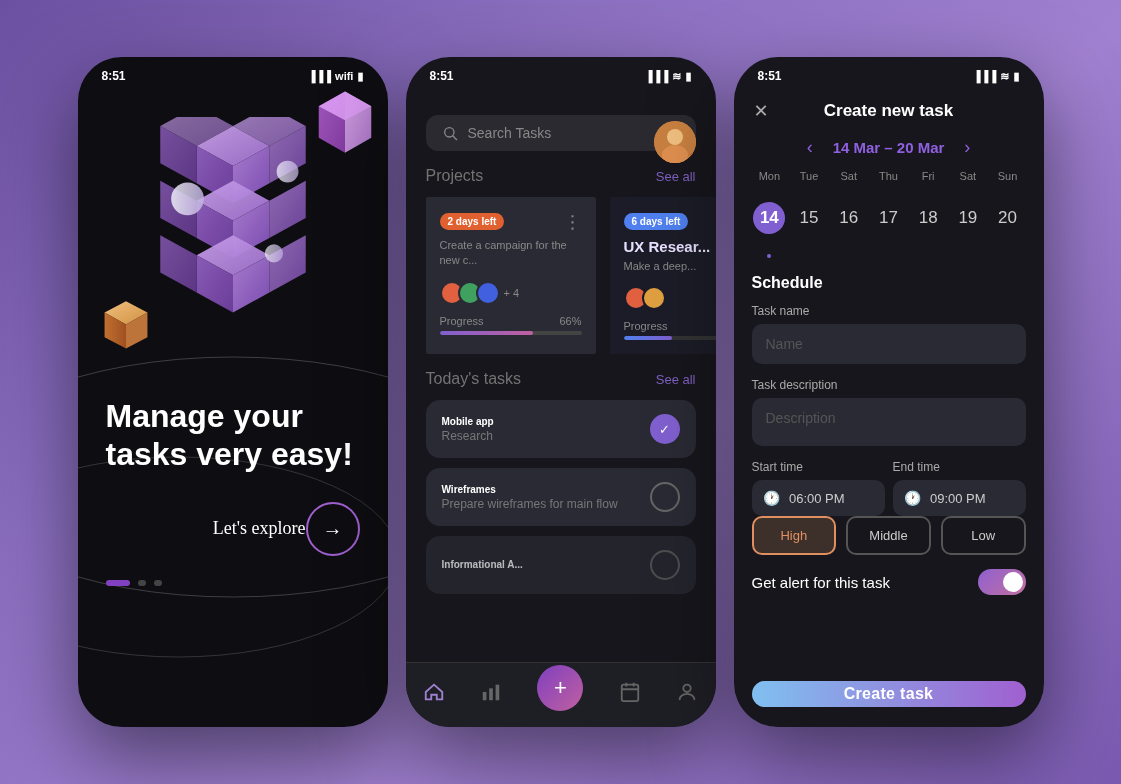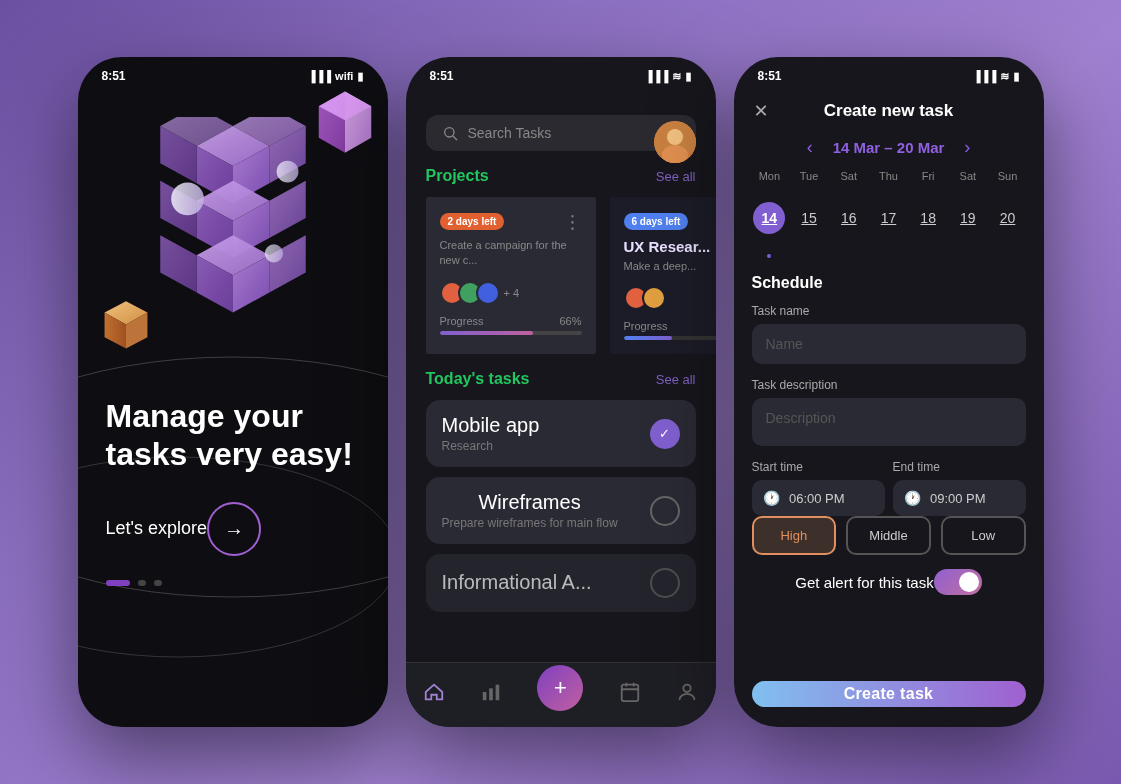--- a/index.html
+++ b/index.html
@@ -97,23 +97,24 @@
     }
     .phone1-text h1 {
       color: #fff;
       font-size: 32px;
       font-weight: 700;
       line-height: 1.2;
       margin-bottom: 28px;
     }
     .explore-row {
       display: flex;
-      justify-content: flex-start;
+      justify-content: flex-end;
       align-items: center;
       margin-top: 8px;
+      font-family: Liberation Serif, serif;
     }
     .explore-text {
       color: #fff;
       font-size: 18px;
       font-weight: 500;
     }
     .explore-btn {
       width: 54px;
       height: 54px;
       border-radius: 50%;
@@ -181,23 +182,23 @@
       color: #888;
       font-size: 14px;
     }
     .section-header {
       display: flex;
       justify-content: space-between;
       align-items: center;
       padding: 0 20px 12px;
     }
     .section-title {
-      color: #22c55e;
+      color: #737373;
       font-size: 16px;
-      font-weight: 700;
+      font-weight: 400;
     }
     .see-all {
       color: #8060c0;
       font-size: 13px;
       cursor: pointer;
     }
     .projects-scroll {
       padding: 0 20px 16px;
       display: flex;
       gap: 14px;
@@ -284,23 +285,22 @@
       background: #2a2a35;
       border-radius: 14px;
       padding: 14px 16px;
       display: flex;
       align-items: center;
       justify-content: space-between;
       margin-bottom: 10px;
     }
     .task-info .task-title {
       color: #fff;
-      font-size: 20px;
-      font-weight: 400;
-      text-align: center;
+      font-size: 10px;
+      font-weight: 700;
     }
     .task-info .task-sub {
       color: #777;
       font-size: 12px;
       margin-top: 2px;
     }
     .task-check {
       width: 30px;
       height: 30px;
       border-radius: 50%;
@@ -411,23 +411,22 @@
       font-size: 11px;
     }
     .day-num {
       width: 32px;
       height: 32px;
       border-radius: 50%;
       display: flex;
       align-items: center;
       justify-content: center;
       color: #ccc;
-      font-size: 14px;
+      font-size: 17px;
       font-weight: 500;
-      text-decoration: underline;
     }
     .day-num.active {
       background: #8060d0;
       color: #fff;
       font-weight: 700;
     }
     .day-dot {
       width: 4px;
       height: 4px;
       border-radius: 50%;
@@ -517,21 +516,21 @@
       color: #ccc;
       border-color: #555;
     }
     .priority-btn.low {
       background: transparent;
       color: #ccc;
       border-color: #555;
     }
     .alert-row {
       display: flex;
-      justify-content: center;
+      justify-content: space-between;
       align-items: center;
       margin-bottom: 8px;
     }
     .alert-label {
       color: #fff;
       font-size: 15px;
       font-weight: 500;
     }
     .toggle {
       width: 48px;

